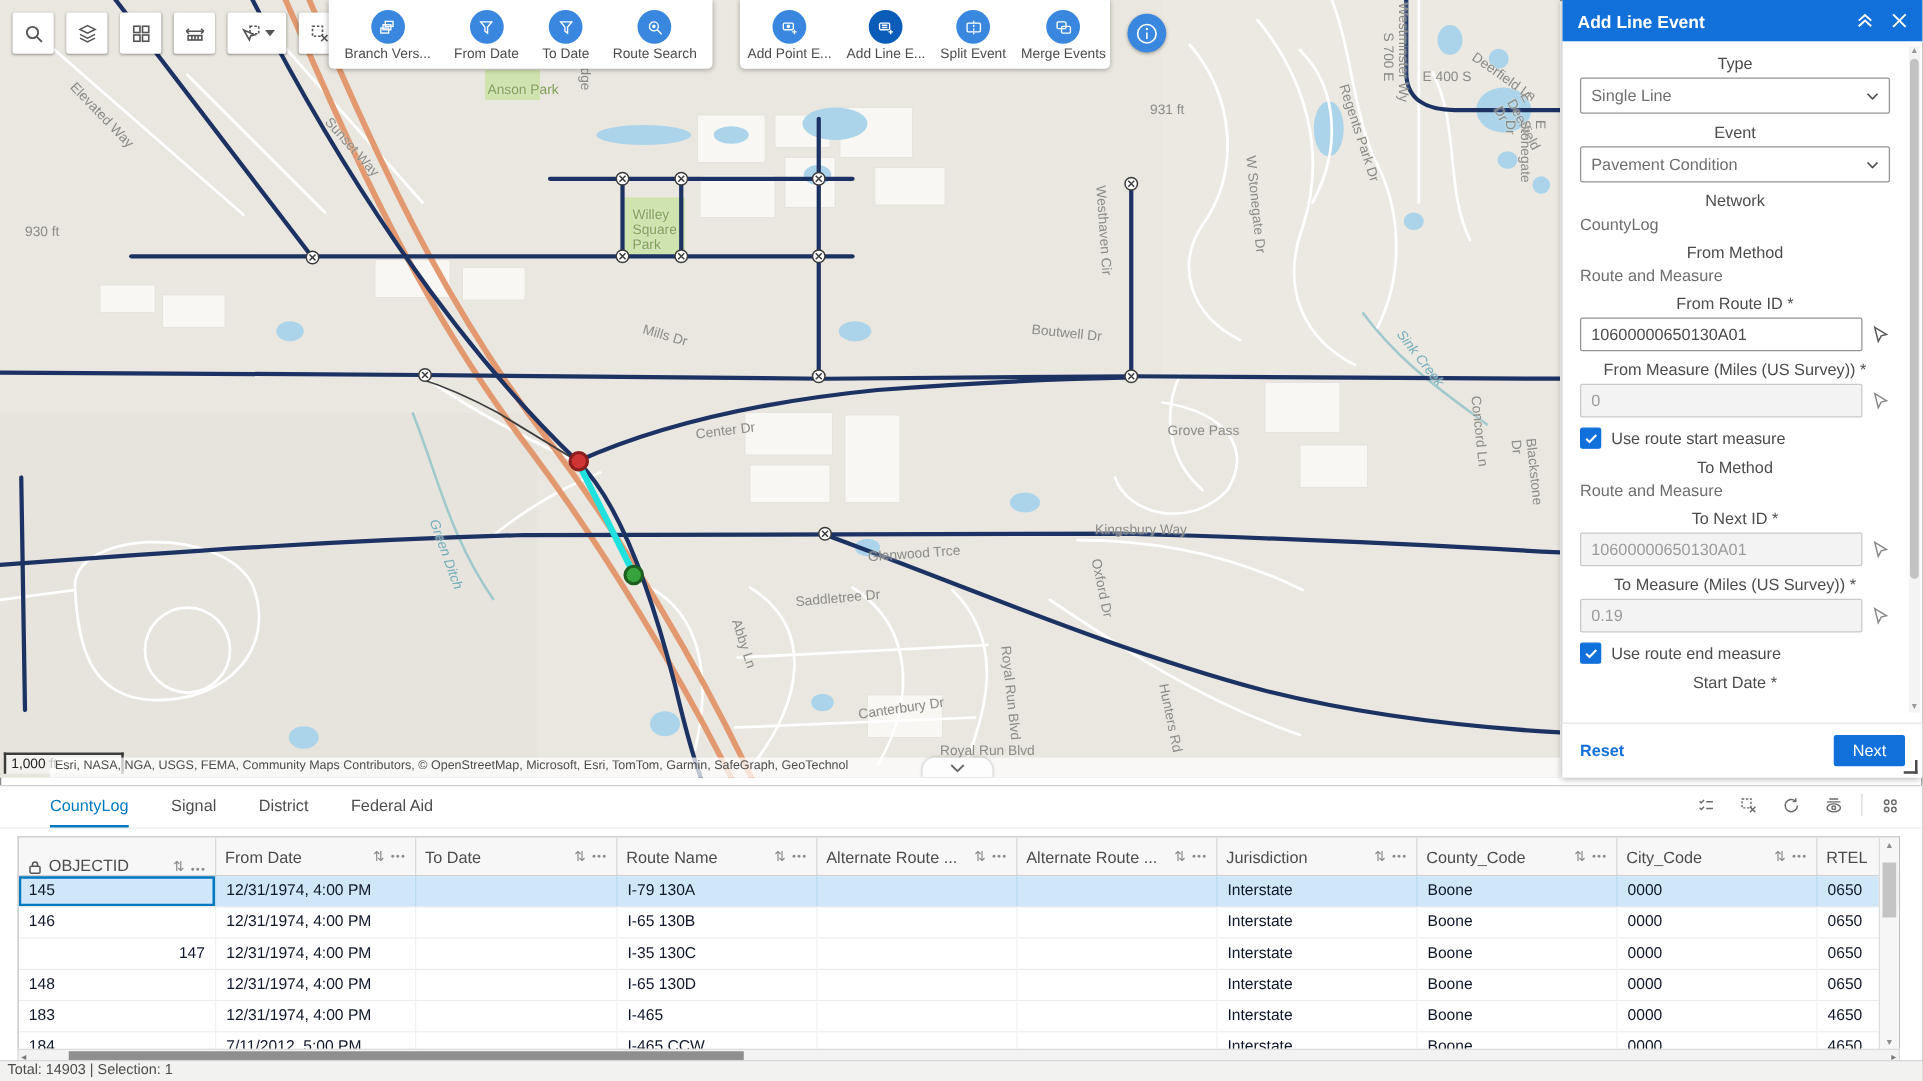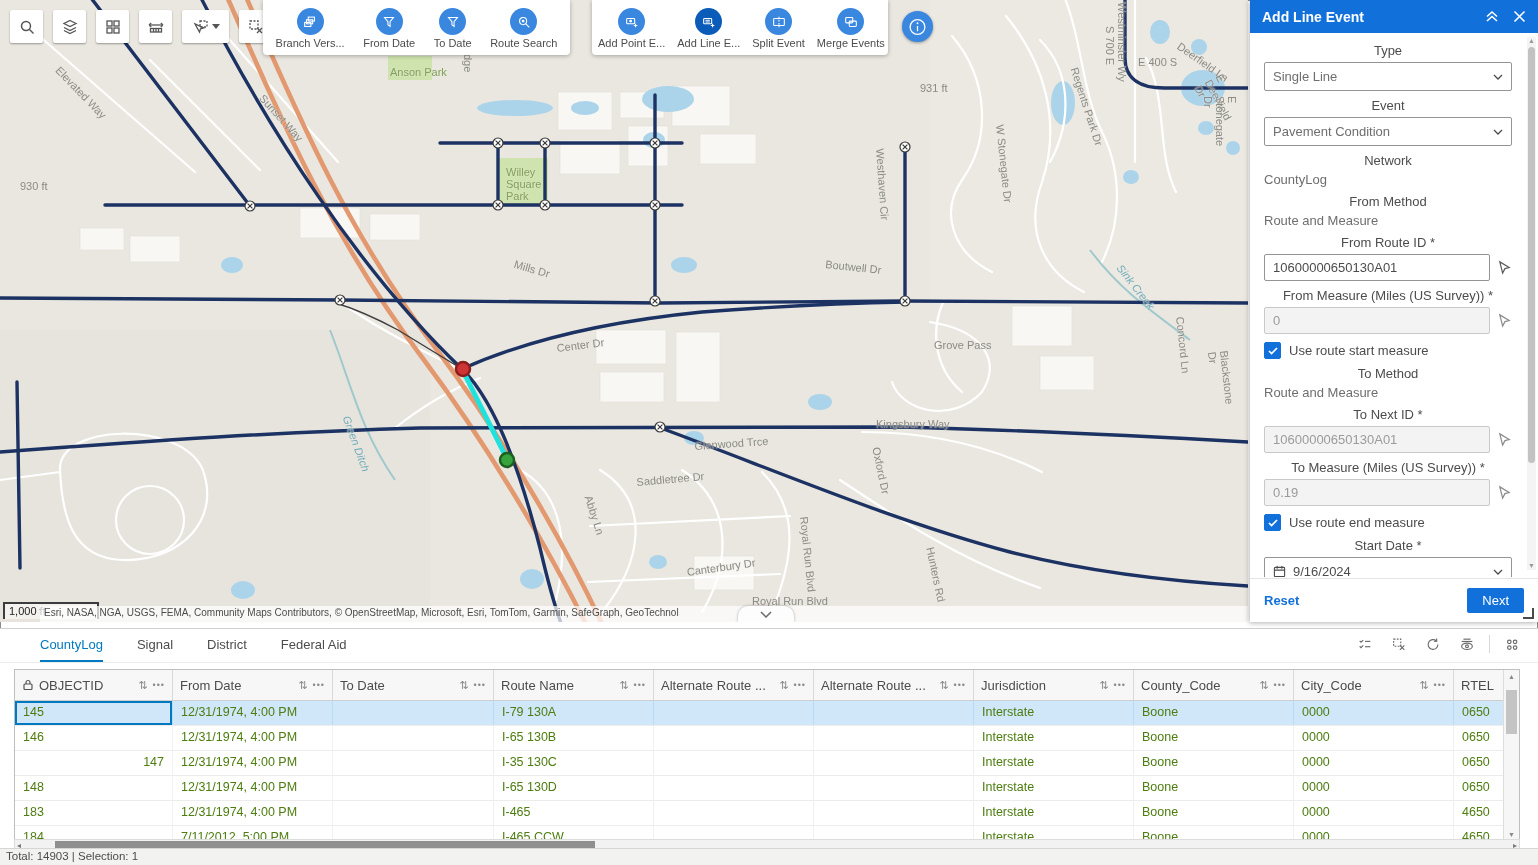--- a/index.html
+++ b/index.html
@@ -88,21 +88,21 @@
   .tsep{width:1px;height:18px;background:#d8d8d8;margin:0 2px;}
   .grid{position:absolute;left:14px;right:18px;top:40px;height:171px;border:1px solid #bfbfbf;overflow:hidden;background:#fff;}
   .ghead{display:flex;height:30px;background:#f7f7f7;border-bottom:1px solid #cfcfcf;}
   .hcell{display:flex;align-items:center;gap:5px;padding:0 7px;border-right:1px solid #d9d9d9;box-sizing:border-box;flex:none;overflow:hidden;}
   .hlabel{flex:1 1 auto;font-size:13px;color:#4c4c4c;white-space:nowrap;overflow:hidden;text-overflow:ellipsis;}
   .sort{font-size:11px;color:#8a8a8a;cursor:pointer;}
   .dots{font-size:9px;color:#8a8a8a;letter-spacing:1px;cursor:pointer;}
   .lock{width:12px;height:12px;flex:none;}
   .grow{display:flex;height:24px;border-bottom:1px solid #ececec;background:#fff;}
   .grow.sel{background:#cfe7f8;}
-  .gcell{flex:none;box-sizing:border-box;padding:4px 8px 0;font-size:12.5px;color:#4d7c0f;
+  .gcell{flex:none;box-sizing:border-box;padding:4px 8px 0;font-size:12.5px;color:#0f172a;
          border-right:1px solid #f1f1f1;overflow:hidden;white-space:nowrap;}
   .grow.sel .gcell{border-right-color:#badcf1;}
   .gcell.selcell{box-shadow:inset 0 0 0 2px #0079c1;}
   .gvscroll{position:absolute;right:0;top:0;bottom:0;width:15px;background:#f6f6f6;border-left:1px solid #ddd;}
   .gvscroll .thumb{position:absolute;left:2px;right:2px;top:20px;height:44px;background:#c4c4c4;}
   .gvscroll .arr{position:absolute;left:0;width:100%;text-align:center;font-size:7px;color:#8a8a8a;line-height:9px;}
   .hscroll{position:absolute;left:14px;right:18px;top:210px;height:13px;background:#f2f2f2;border:1px solid #dcdcdc;box-sizing:border-box;}
   .hscroll .thumb{position:absolute;left:40px;width:540px;top:1px;bottom:1px;background:#8f8f8f;}
   .hscroll .arr{position:absolute;top:0;font-size:8px;color:#777;line-height:11px;}
   .statusbar{position:absolute;left:0;right:0;bottom:0;height:17px;background:#f2f2f0;border-top:1px solid #d6d6d6;
@@ -526,30 +526,20 @@
       <label class="cbrow">
         <span class="cb checked">
           <svg width="10" height="8" viewBox="0 0 10 8">
               <path d="M1 4l2.6 2.6L9 1" fill="none" stroke="#fff" stroke-width="1.7"></path>
             </svg>
         </span>
         <span>Use route end measure</span>
       </label>
 
       <div class="flabel">Start Date *</div>
-      <div class="datebox">
-        <svg width="13" height="13" viewBox="0 0 14 14" fill="none" stroke="#4c4c4c" stroke-width="1.2">
-            <rect x="1.5" y="2.5" width="11" height="10" rx="1"></rect>
-            <path d="M1.5 5.5h11M4.5 1v3M9.5 1v3"></path>
-          </svg>
-        <span>9/16/2024</span>
-        <svg class="chev" width="10" height="6" viewBox="0 0 10 6">
-            <path d="M1 1l4 4 4-4" fill="none" stroke="#4c4c4c" stroke-width="1.3"></path>
-          </svg>
-      </div>
 
     </div>
 
     <div class="pscroll">
       <div class="arr" style="top:0">▲</div>
       <div class="thumb"></div>
       <div class="arr" style="bottom:0">▼</div>
     </div>
 
     <div class="panel-footer">
@@ -603,21 +593,21 @@
               <circle cx="12.5" cy="6" r="2"></circle>
               <circle cx="6" cy="12.5" r="2"></circle>
               <circle cx="12.5" cy="12.5" r="2"></circle>
             </svg>
         </button>
       </div>
     </div>
 
     <div class="grid">
       <div class="ghead" id="grid-header">
-          <div class="hcell" style="width: 158px;">
+          <div class="hcell" style="width: 158px; align-items: flex-end;">
             <svg class="lock" viewBox="0 0 12 12">
               <rect x="2" y="5" width="8" height="5.5" rx="1" fill="none" stroke="#555" stroke-width="1.2"></rect>
               <path d="M4 5V3.5a2 2 0 0 1 4 0V5" fill="none" stroke="#555" stroke-width="1.2"></path>
             </svg>
             <span class="hlabel">OBJECTID</span>
             <span class="sort">⇅</span>
             <span class="dots">•••</span>
           </div>
           <div class="hcell" style="width: 160px;">
             <span class="hlabel">From Date</span>

